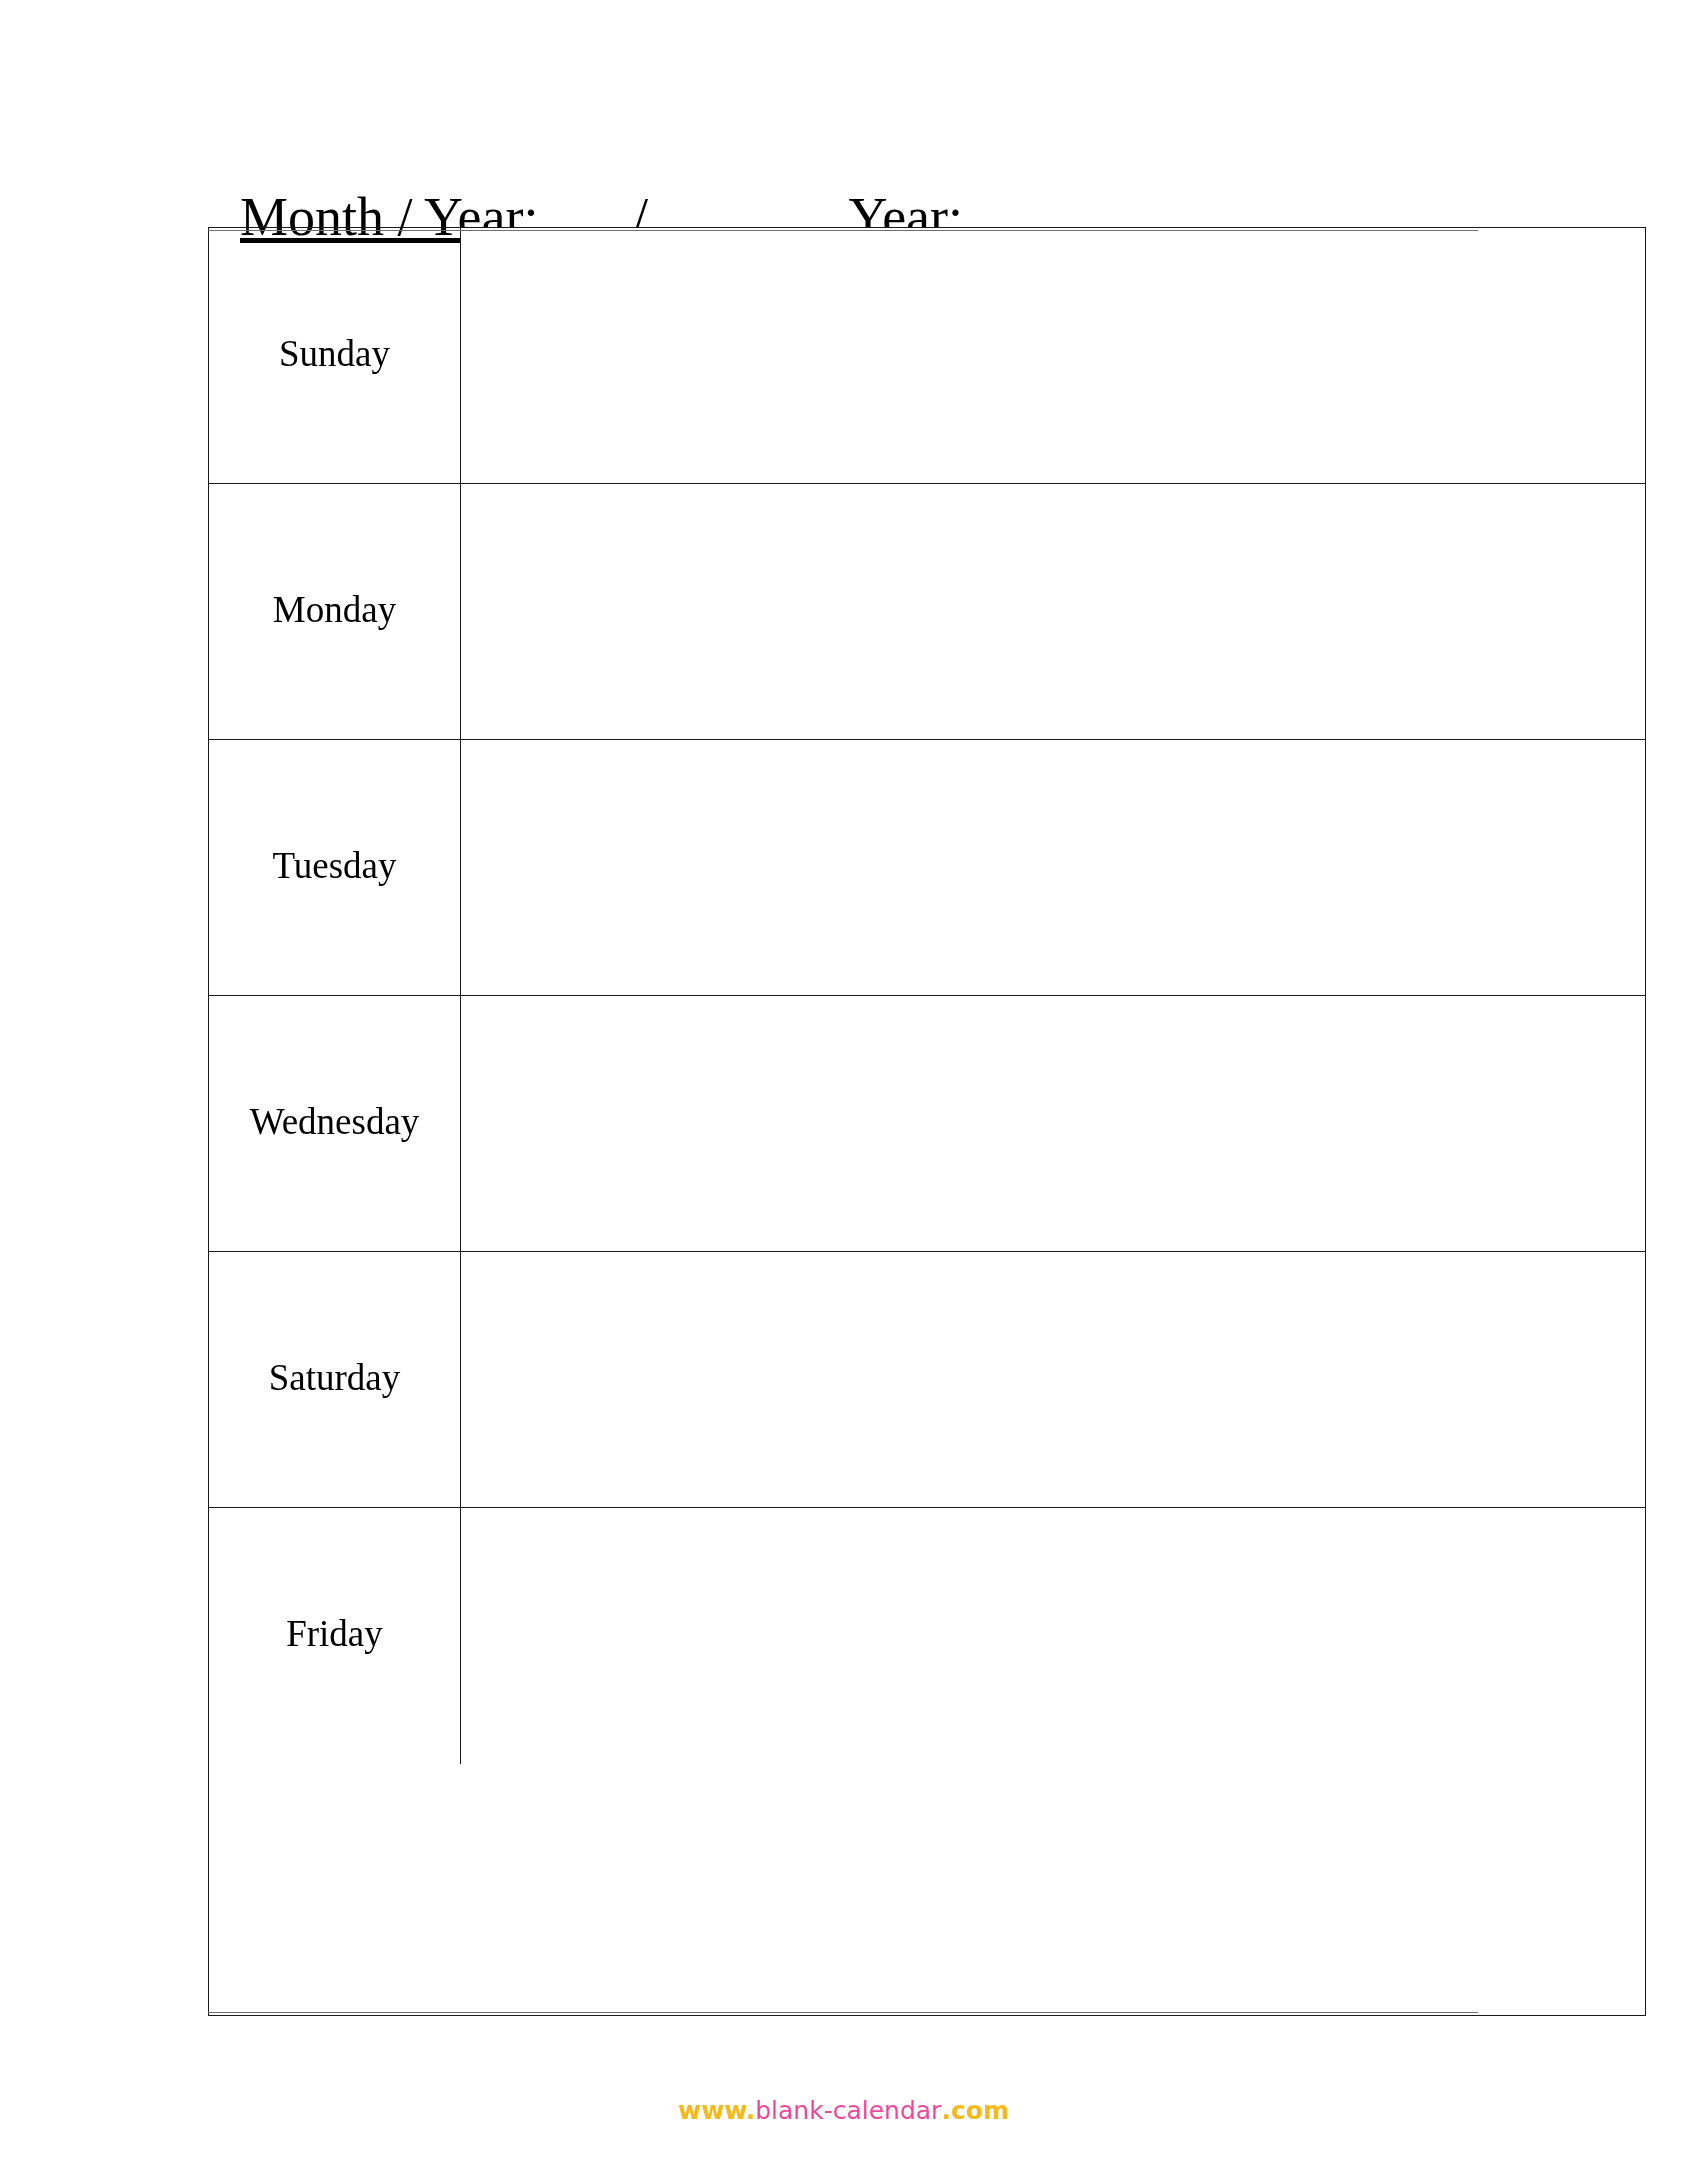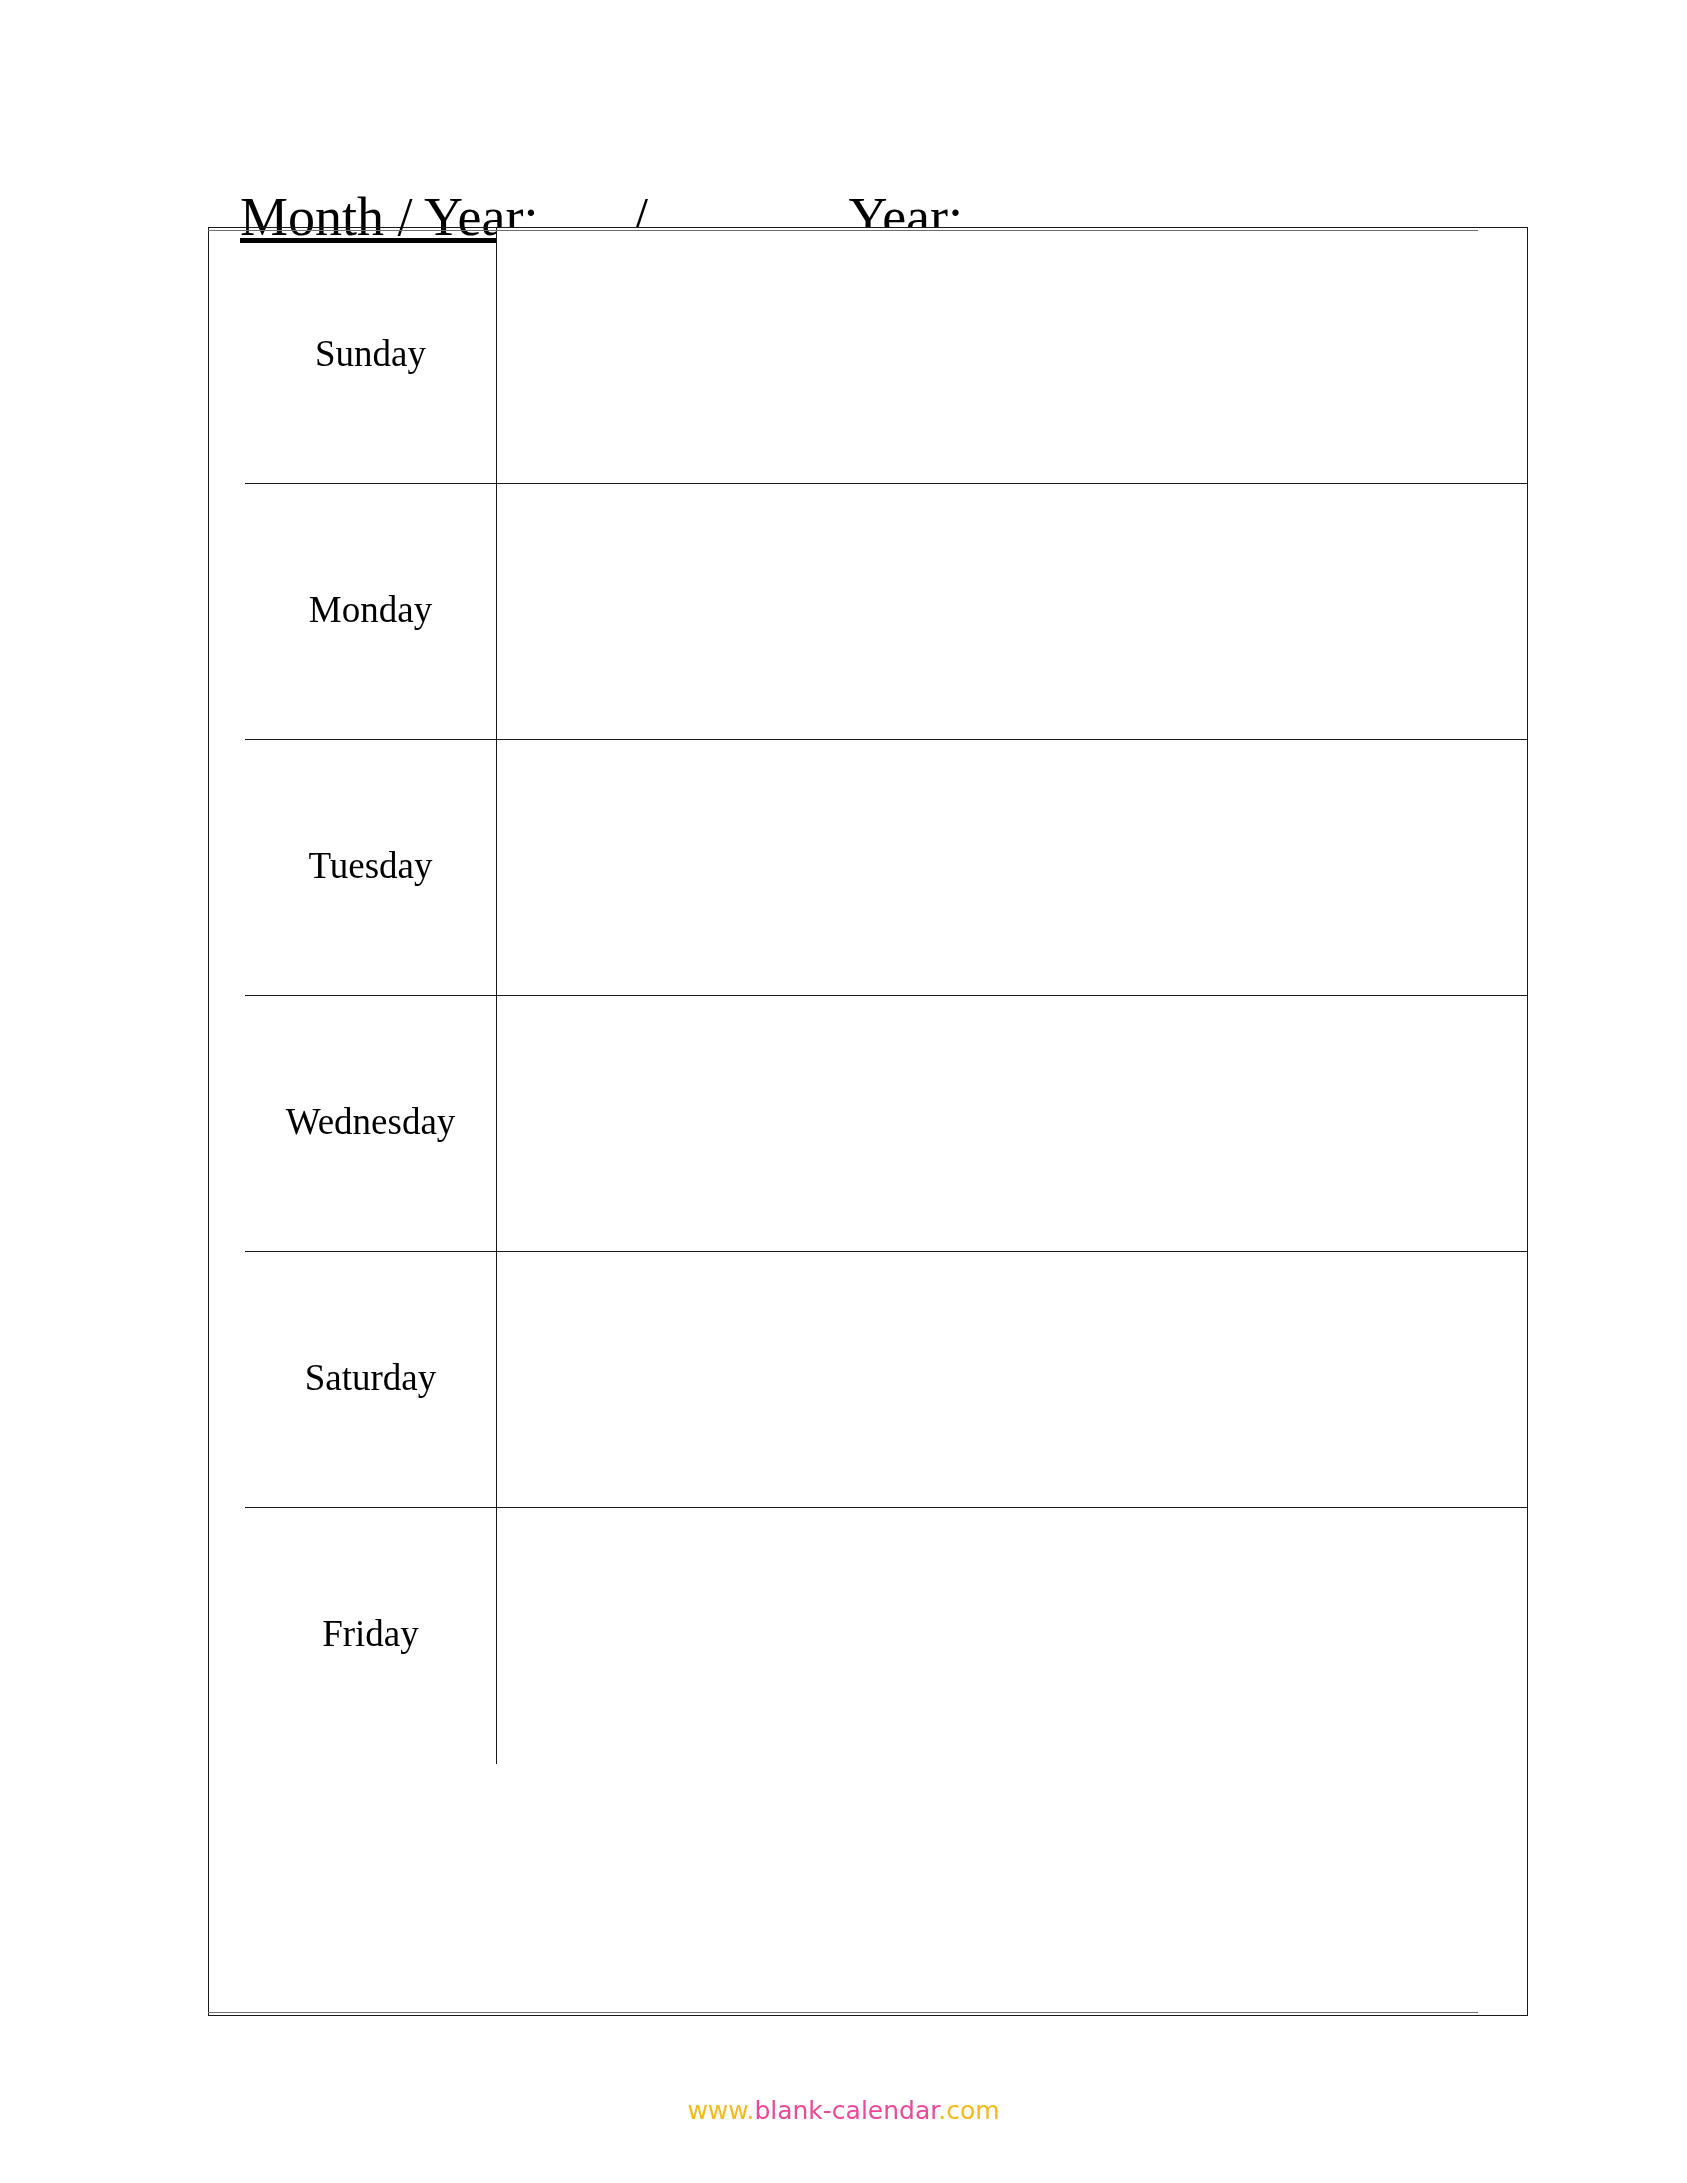--- a/index.html
+++ b/index.html
@@ -29,27 +29,26 @@
     color: #000000;
     letter-spacing: 0px;
   }
   .header-line span { white-space: pre; text-decoration: underline; }
 
   
   .planner-table {
     position: absolute;
     left: 208px;
     top: 227px;
-    width: 1320px;
+    width: 1438px;
     height: 1789px;
     border-collapse: collapse;
     table-layout: fixed;
     border: 1.3px solid #1a1a1a;
     box-sizing: border-box;
-    padding-left: 36px;
   }
   .planner-table .row {
     display: flex;
     width: 100%;
     height: 256px;
     box-sizing: border-box;
     border-bottom: 1.3px solid #1a1a1a;
   }
   .planner-table .row:last-child {
     border-bottom: none;
@@ -94,21 +93,21 @@
     position: absolute;
     left: 0;
     top: 2096px;
     width: 1687px;
     text-align: center;
     font-family: "DejaVu Sans", "Liberation Sans", sans-serif;
     font-size: 25px;
     line-height: 30px;
     letter-spacing: 0px;
   }
-  .footer .gold { color: #F5B919; }
+  .footer .gold { color: #F5B919; font-weight: bold; }
   .footer .blue { color: #ec4899; }
 </style>
 </head>
 <body>
 
 <div class="header-line">
   <span>Month / Year:</span><span> </span><span>_ _</span><span> </span><span>/</span><span> </span><span>_ _ _ _</span><span>   </span><span>Year:</span><span> </span><span>_ _</span>
 </div>
 
 <div class="planner-table">

